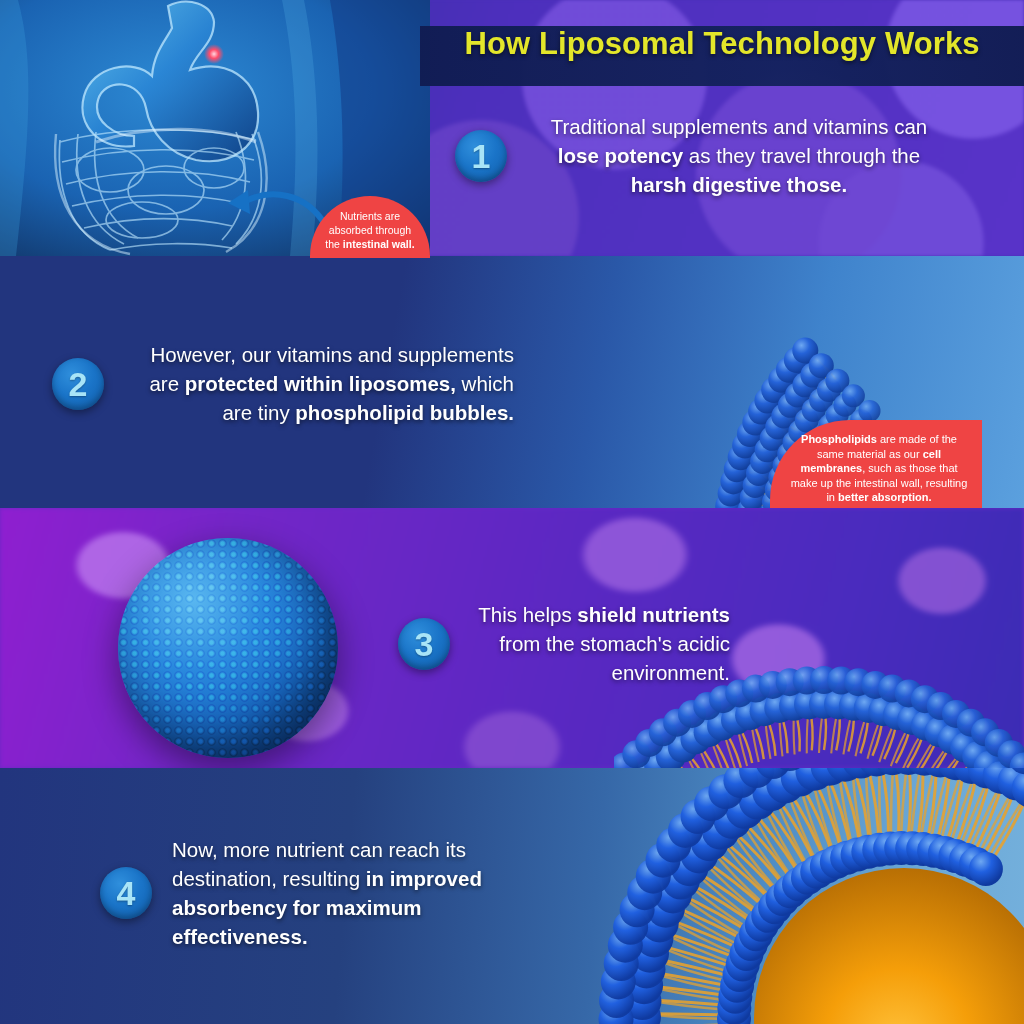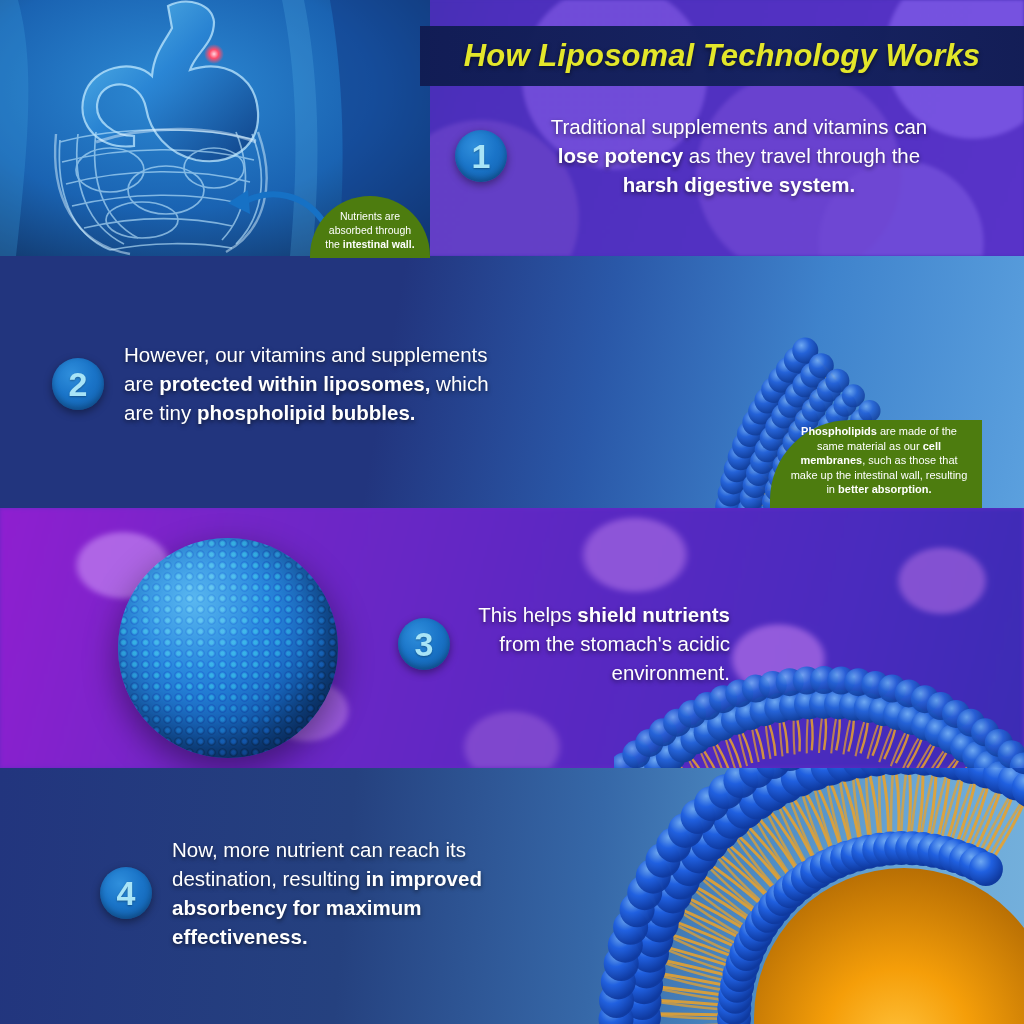--- a/index.html
+++ b/index.html
@@ -80,23 +80,22 @@
   .b4-bg {
     position: absolute; inset: 0;
     background: linear-gradient(95deg,#22357e 0%, #25417f 34%, #3668a8 58%, #4e8cc4 74%, #6aa7d6 88%, #74b0dc 100%);
   }
   .b4-liposome { position: absolute; right: -40px; top: -80px; width: 560px; height: 420px; }
 
   
   #title-banner {
     position: absolute; left: 420px; top: 26px; width: 604px; height: 60px;
     background: linear-gradient(90deg, rgba(16,28,82,.97) 0%, rgba(20,34,94,.97) 60%, rgba(16,28,82,.97) 100%);
-    display: flex; align-items: center; justify-content: center;
+    display: flex; align-items: flex-start; justify-content: center;
     z-index: 6;
-    font-style: italic;
   }
   #title-text {
     color: #e3e62a;
     font-size: 31px; font-weight: bold; letter-spacing: .1px;
     text-shadow: 0 2px 4px rgba(0,0,0,.55);
     white-space: nowrap;
   }
 
   
   .step { position: absolute; display: flex; align-items: center; z-index: 5; }
@@ -112,50 +111,50 @@
   .step-text {
     color: #ffffff; font-size: 20.5px; line-height: 1.42;
     text-shadow: 0 2px 4px rgba(0,0,0,.55);
   }
   .step-text b { font-weight: bold; }
 
   #step-1 { left: 455px; top: 112px; width: 530px; }
   #step-1 .step-text { margin-left: 22px; width: 420px; text-align: center; }
 
   #step-2 { left: 52px; top: 340px; width: 470px; }
-  #step-2 .step-text { margin-left: 20px; width: 390px; text-align: left; }
+  #step-2 .step-text { margin-left: 20px; width: 390px; text-align: right; }
 
   #step-3 { left: 398px; top: 600px; width: 340px; }
   #step-3 .step-text { margin-left: 18px; width: 262px; text-align: right; }
 
   #step-4 { left: 100px; top: 835px; width: 420px; }
   #step-4 .step-text { margin-left: 20px; width: 330px; text-align: left; }
 
   
   .callout {
     position: absolute; z-index: 7;
-    background: #4d7c0f;
+    background: #ef4444;
     color: #ffffff;
     text-align: center;
     font-size: 11px; line-height: 1.32;
     padding: 10px 12px;
   }
   .callout b { font-weight: bold; }
 
   #callout-1 {
     left: 310px; top: 196px; width: 120px; height: 62px;
     border-radius: 62px 62px 0 0;
     padding-top: 14px; font-size: 10.5px;
   }
   .callout-arrow { position: absolute; z-index: 7; }
 
   #callout-2 {
     left: 770px; top: 420px; width: 212px; height: 88px;
     border-radius: 80px 0 0 0;
-    padding: 4px 14px 8px 20px;
+    padding: 12px 14px 8px 20px;
     font-size: 11px;
   }
 </style>
 </head>
 <body>
 
 <div id="infographic">
 
   <div class="band" id="band-1">
     <div class="b1-bg"></div>
@@ -889,21 +888,21 @@
         </g>
     </svg>
   </div>
 
   <div id="title-banner">
     <div id="title-text">How Liposomal Technology Works</div>
   </div>
 
   <div class="step" id="step-1">
     <div class="badge">1</div>
-    <div class="step-text">Traditional supplements and vitamins can <b>lose potency</b> as they travel through the <b>harsh digestive system.</b></div>
+    <div class="step-text">Traditional supplements and vitamins can <b>lose potency</b> as they travel through the <b>harsh digestive those.</b></div>
   </div>
 
   <div class="step" id="step-2">
     <div class="badge">2</div>
     <div class="step-text">However, our vitamins and supplements are <b>protected within liposomes,</b> which are tiny <b>phospholipid bubbles.</b></div>
   </div>
 
   <div class="step" id="step-3">
     <div class="badge">3</div>
     <div class="step-text">This helps <b>shield nutrients</b> from the stomach's acidic environment.</div>

